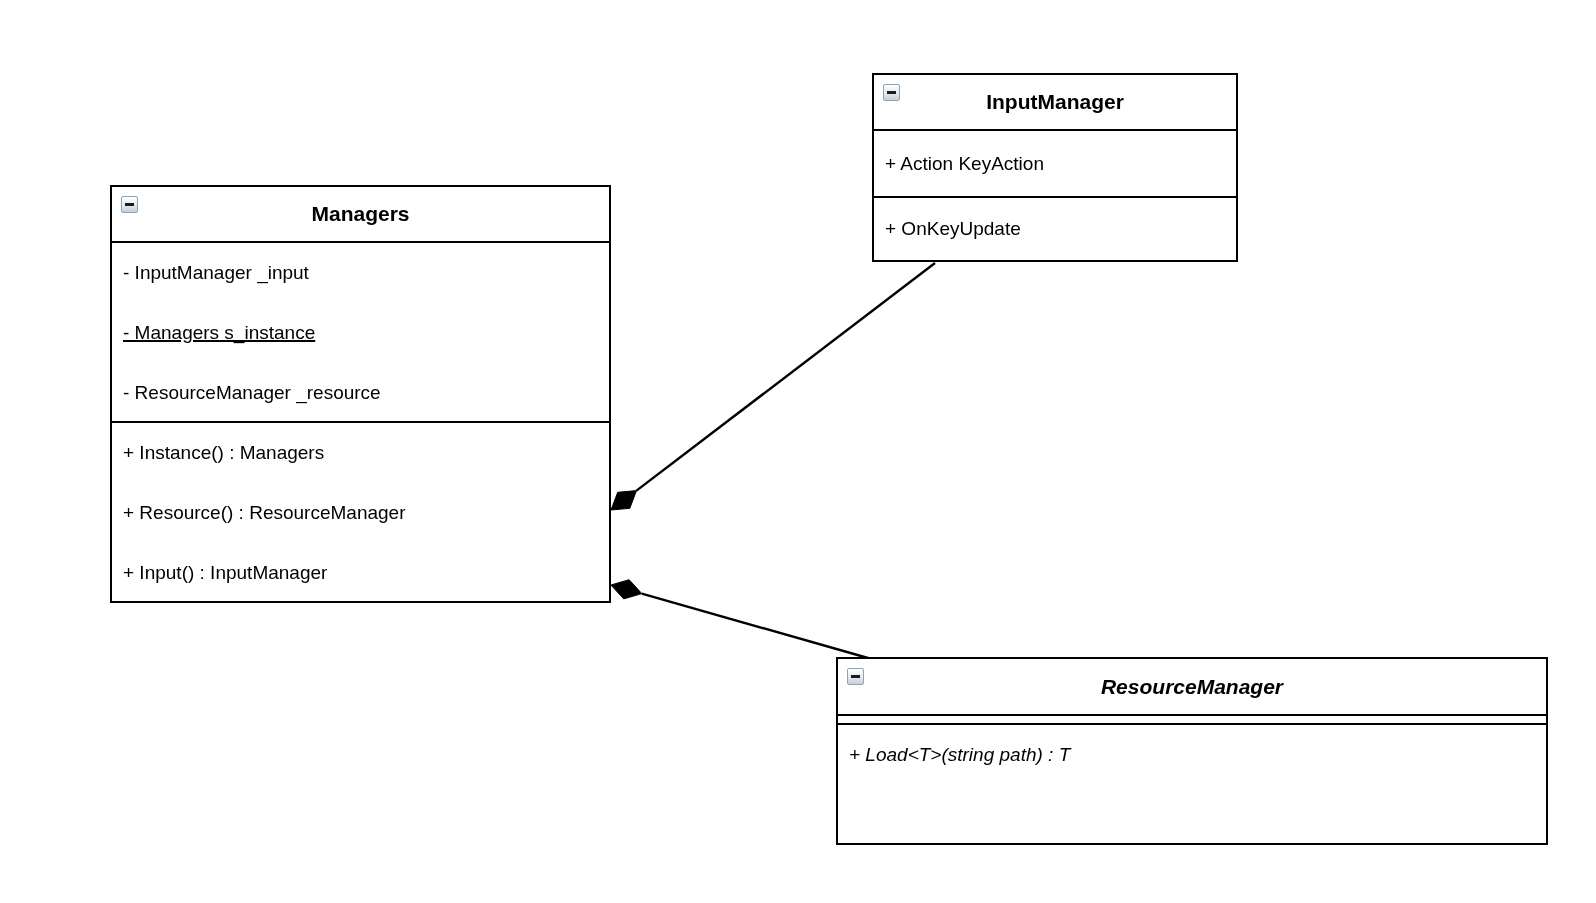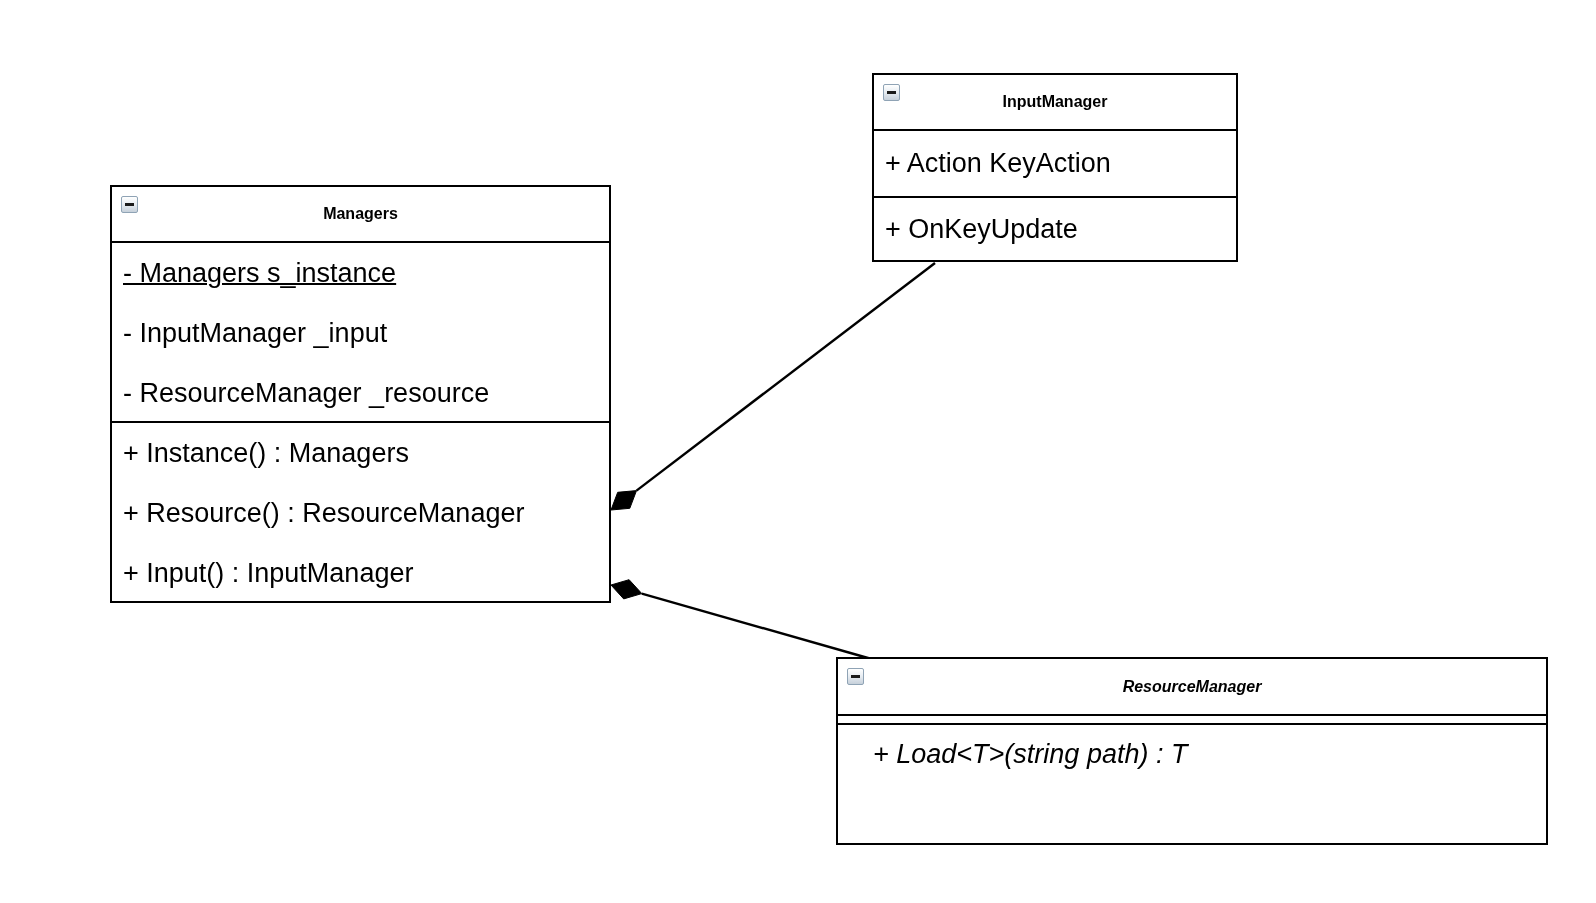--- a/index.html
+++ b/index.html
@@ -29,41 +29,41 @@
     border: 2px solid #000;
     z-index: 2;
   }
   .cls-header {
     position: relative;
     border-bottom: 2px solid #000;
     display: flex; align-items: center; justify-content: center;
   }
   .cls-title {
     font-weight: bold;
-    font-size: 16px;
+    font-size: 21px;
     white-space: pre;
   }
   .collapse-btn {
     position: absolute; left: 9px; top: 9px;
     width: 17px; height: 17px;
     border: 1px solid #8fa3b5;
     background: linear-gradient(180deg, #ffffff 0%, #e9eef3 45%, #c6d0da 100%);
     border-radius: 2px;
     display: flex; align-items: center; justify-content: center;
     cursor: pointer;
   }
   .minus {
     display: block;
     width: 9px; height: 3px;
     background: #1a1a1a;
   }
   .cls-section { overflow: hidden; }
   .sect-divider { border-bottom: 2px solid #000; }
   .member {
-    font-size: 27px;
+    font-size: 19px;
     padding-left: 11px;
     white-space: pre;
     overflow: hidden;
   }
   .member.static { text-decoration: underline; text-decoration-thickness: 2px; }
 
   
   #cls-managers { left: 110px; top: 185px; width: 501px; height: 418px; }
   #cls-managers .cls-header { height: 56px; }
   #cls-managers .fields  { height: 180px; }
@@ -75,21 +75,21 @@
   #cls-input .cls-header { height: 56px; }
   #cls-input .fields  { height: 67px; }
   #cls-input .fields .member  { height: 65px; line-height: 65px; }
   #cls-input .methods { height: 62px; }
   #cls-input .methods .member { height: 72px; line-height: 62px; }
 
   
   #cls-resource { left: 836px; top: 657px; width: 712px; height: 188px; font-style: italic; }
   #cls-resource .cls-header { height: 57px; }
   #cls-resource .empty-compartment { height: 9px; }
-  #cls-resource .methods { height: 118px; margin-left: 24px; }
+  #cls-resource .methods { height: 118px; }
   #cls-resource .member  { height: 59px; line-height: 59px; }
 </style>
 </head>
 <body>
 
 <div class="canvas">
 
   <svg class="connectors" viewBox="0 0 1596 903" xmlns="http://www.w3.org/2000/svg">
     <g>
       <line x1="636.5" y1="490.6" x2="935" y2="263"></line>
@@ -102,22 +102,22 @@
   </svg>
 
   <div class="uml-class" id="cls-managers">
     <div class="cls-header">
       <span class="collapse-btn">
         <span class="minus"></span>
       </span>
       <span class="cls-title">Managers</span>
     </div>
     <div class="cls-section fields sect-divider">
+      <div class="member">- InputManager _input</div>
       <div class="member static">- Managers s_instance</div>
-      <div class="member">- InputManager _input</div>
       <div class="member">- ResourceManager _resource</div>
     </div>
     <div class="cls-section methods">
       <div class="member">+ Instance() : Managers</div>
       <div class="member">+ Resource() : ResourceManager</div>
       <div class="member">+ Input() : InputManager</div>
     </div>
   </div>
 
   <div class="uml-class" id="cls-input">

